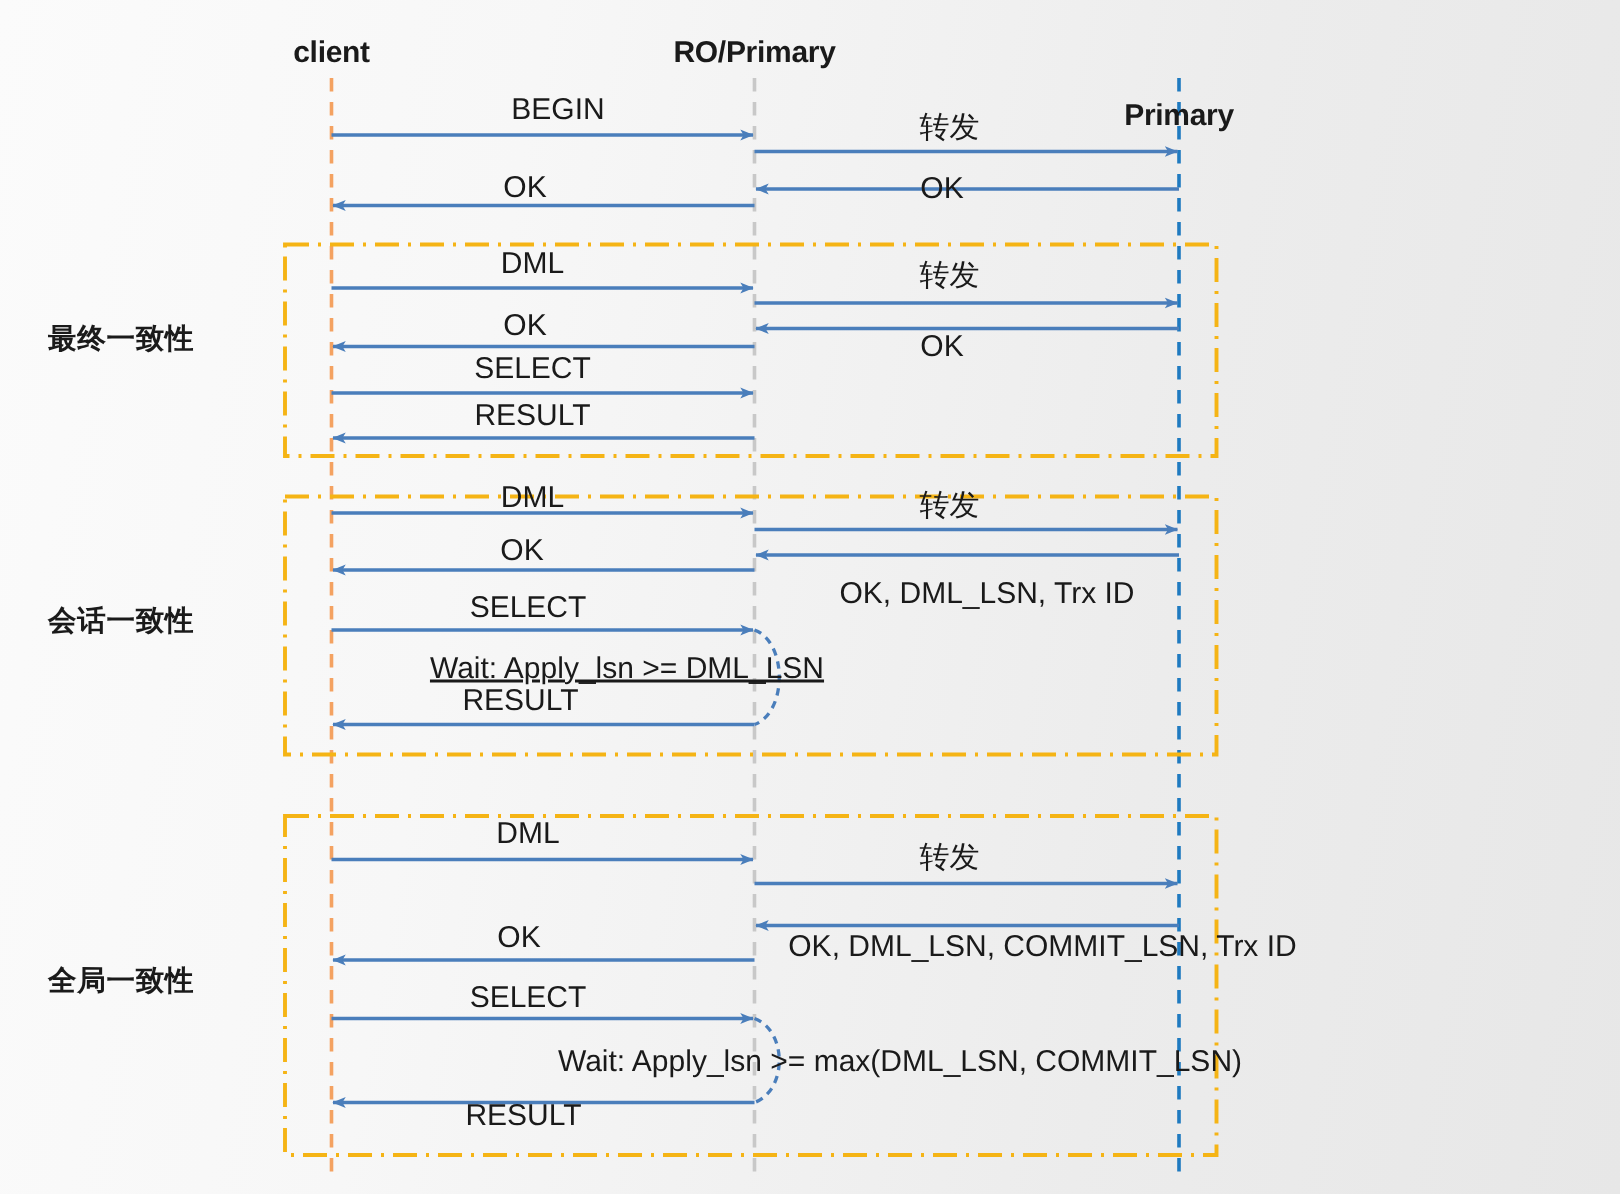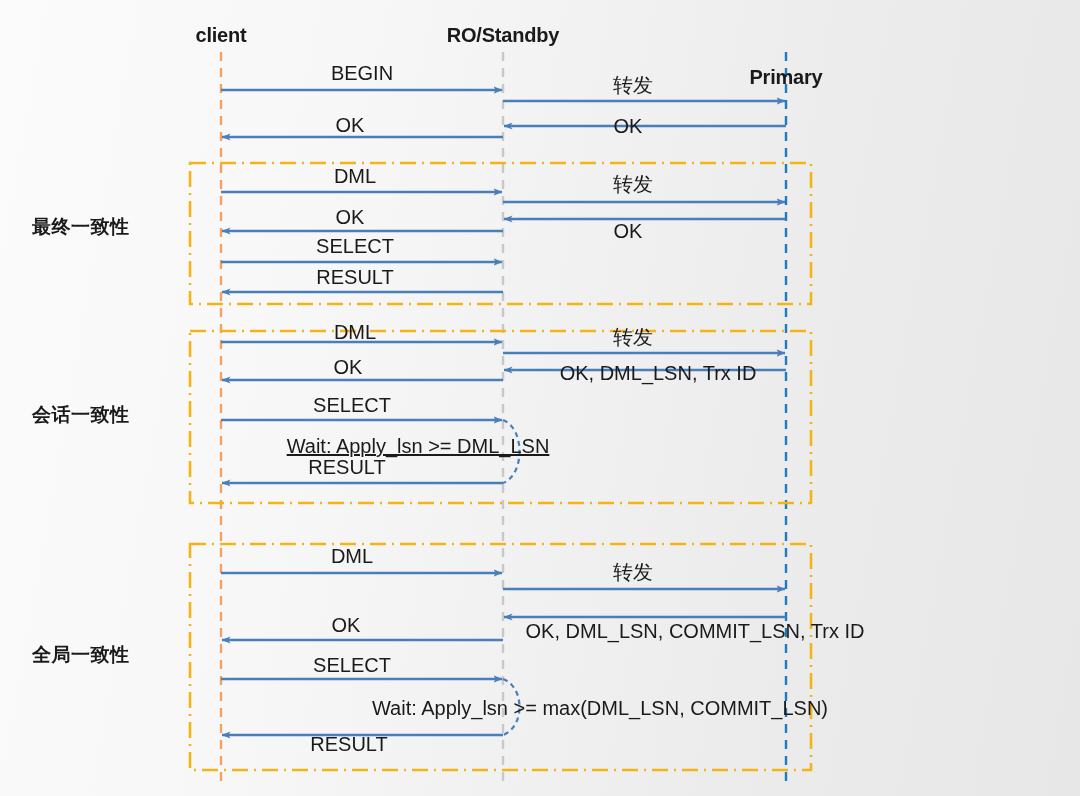--- a/index.html
+++ b/index.html
@@ -94,38 +94,38 @@
         <line x1="786" y1="617" x2="504" y2="617" stroke="#4a7ebb" stroke-width="2.4" marker-end="url(#arrowhead-blue)"></line>
         <line x1="503" y1="640" x2="222" y2="640" stroke="#4a7ebb" stroke-width="2.4" marker-end="url(#arrowhead-blue)"></line>
         <line x1="221" y1="679" x2="502" y2="679" stroke="#4a7ebb" stroke-width="2.4" marker-end="url(#arrowhead-blue)"></line>
         <line x1="503" y1="735" x2="222" y2="735" stroke="#4a7ebb" stroke-width="2.4" marker-end="url(#arrowhead-blue)"></line>
         <path d="M 503 679 C 525 687, 525 727, 503 735" fill="none" stroke="#4a7ebb" stroke-width="2.2" stroke-dasharray="5 4"></path>
       </g>
   </svg>
 
   <div id="text-layer">
       <div class="ov actor-label" style="left: 221px; top: 25px; transform: translateX(-50%);">client</div>
-      <div class="ov actor-label" style="left: 503px; top: 25px; transform: translateX(-50%);">RO/Standby</div>
+      <div class="ov actor-label" style="left: 503px; top: 25px; transform: translateX(-50%);">RO/Primary</div>
       <div class="ov actor-label" style="left: 786px; top: 25px; transform: translateX(-50%); margin-top: 42px;">Primary</div>
       <div class="ov section-label" style="left: 32px; top: 217px; text-align: center;">最终一致性</div>
       <div class="ov section-label" style="left: 32px; top: 405px;">会话一致性</div>
       <div class="ov section-label" style="left: 32px; top: 645px;">全局一致性</div>
-      <div class="ov msg-label" style="left: 362px; top: 63px; transform: translateX(-50%);">BEGIN</div>
+      <div class="ov msg-label" style="left: 372px; top: 63px; transform: translateX(-50%);">BEGIN</div>
       <div class="ov msg-label" style="left: 633px; top: 75px; transform: translateX(-50%);">转发</div>
       <div class="ov msg-label" style="left: 628px; top: 116px; transform: translateX(-50%);">OK</div>
       <div class="ov msg-label" style="left: 350px; top: 115px; transform: translateX(-50%);">OK</div>
       <div class="ov msg-label" style="left: 355px; top: 166px; transform: translateX(-50%);">DML</div>
       <div class="ov msg-label" style="left: 633px; top: 174px; transform: translateX(-50%);">转发</div>
       <div class="ov msg-label" style="left: 628px; top: 221px; transform: translateX(-50%);">OK</div>
       <div class="ov msg-label" style="left: 350px; top: 207px; transform: translateX(-50%);">OK</div>
       <div class="ov msg-label" style="left: 355px; top: 236px; transform: translateX(-50%);">SELECT</div>
       <div class="ov msg-label" style="left: 355px; top: 267px; transform: translateX(-50%);">RESULT</div>
       <div class="ov msg-label" style="left: 355px; top: 322px; transform: translateX(-50%);">DML</div>
       <div class="ov msg-label" style="left: 633px; top: 327px; transform: translateX(-50%);">转发</div>
-      <div class="ov msg-label" style="left: 658px; top: 363px; transform: translateX(-50%);">OK, DML_LSN, Trx ID</div>
+      <div class="ov msg-label" style="left: 658px; top: 386px; transform: translateX(-50%);">OK, DML_LSN, Trx ID</div>
       <div class="ov msg-label" style="left: 348px; top: 357px; transform: translateX(-50%);">OK</div>
       <div class="ov msg-label" style="left: 352px; top: 395px; transform: translateX(-50%);">SELECT</div>
       <div class="ov msg-label" style="left: 347px; top: 457px; transform: translateX(-50%);">RESULT</div>
       <div class="ov note-label" style="left: 418px; top: 436px; transform: translateX(-50%); text-decoration: underline;">Wait: Apply_lsn &gt;= DML_LSN</div>
       <div class="ov msg-label" style="left: 352px; top: 546px; transform: translateX(-50%);">DML</div>
       <div class="ov msg-label" style="left: 633px; top: 562px; transform: translateX(-50%);">转发</div>
       <div class="ov msg-label" style="left: 695px; top: 621px; transform: translateX(-50%);">OK, DML_LSN, COMMIT_LSN, Trx ID</div>
       <div class="ov msg-label" style="left: 346px; top: 615px; transform: translateX(-50%);">OK</div>
       <div class="ov msg-label" style="left: 352px; top: 655px; transform: translateX(-50%);">SELECT</div>
       <div class="ov msg-label" style="left: 349px; top: 734px; transform: translateX(-50%);">RESULT</div>

